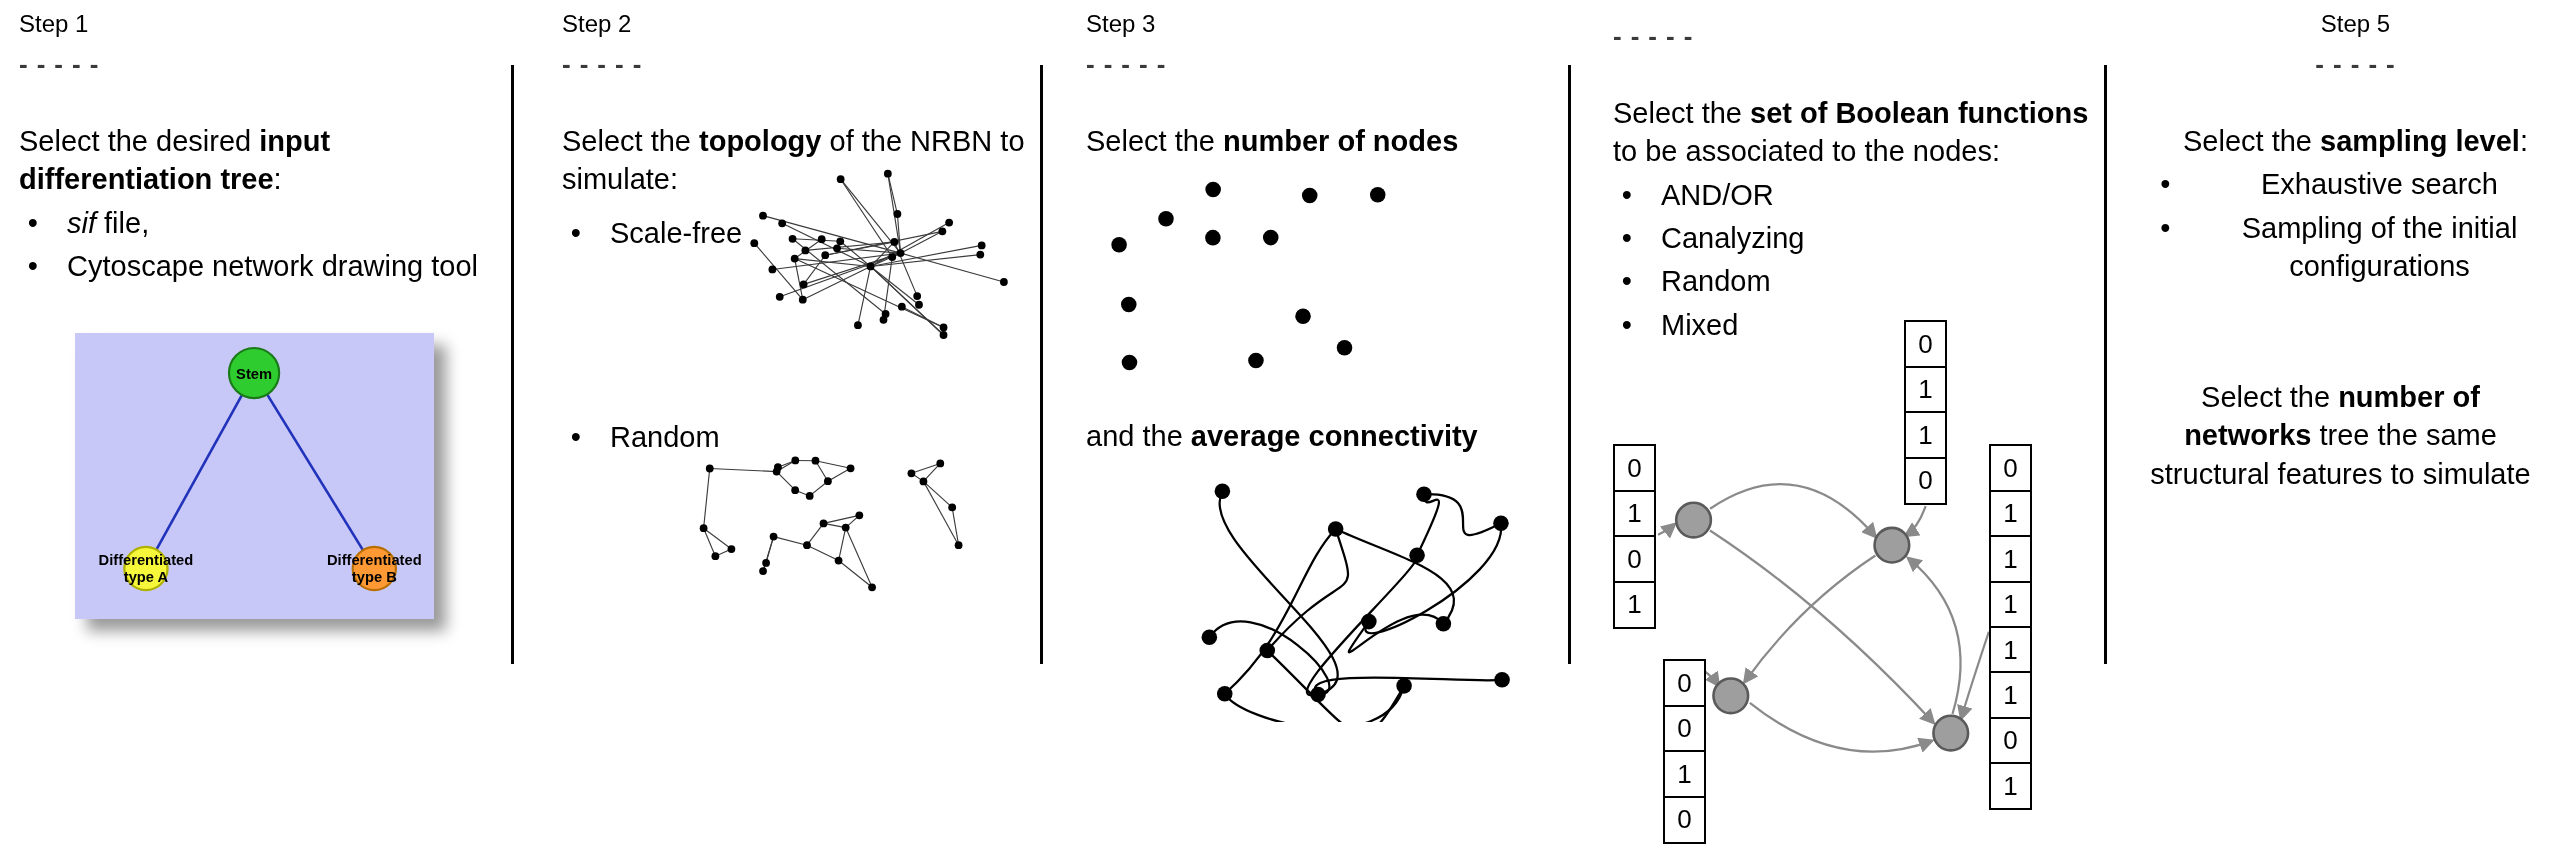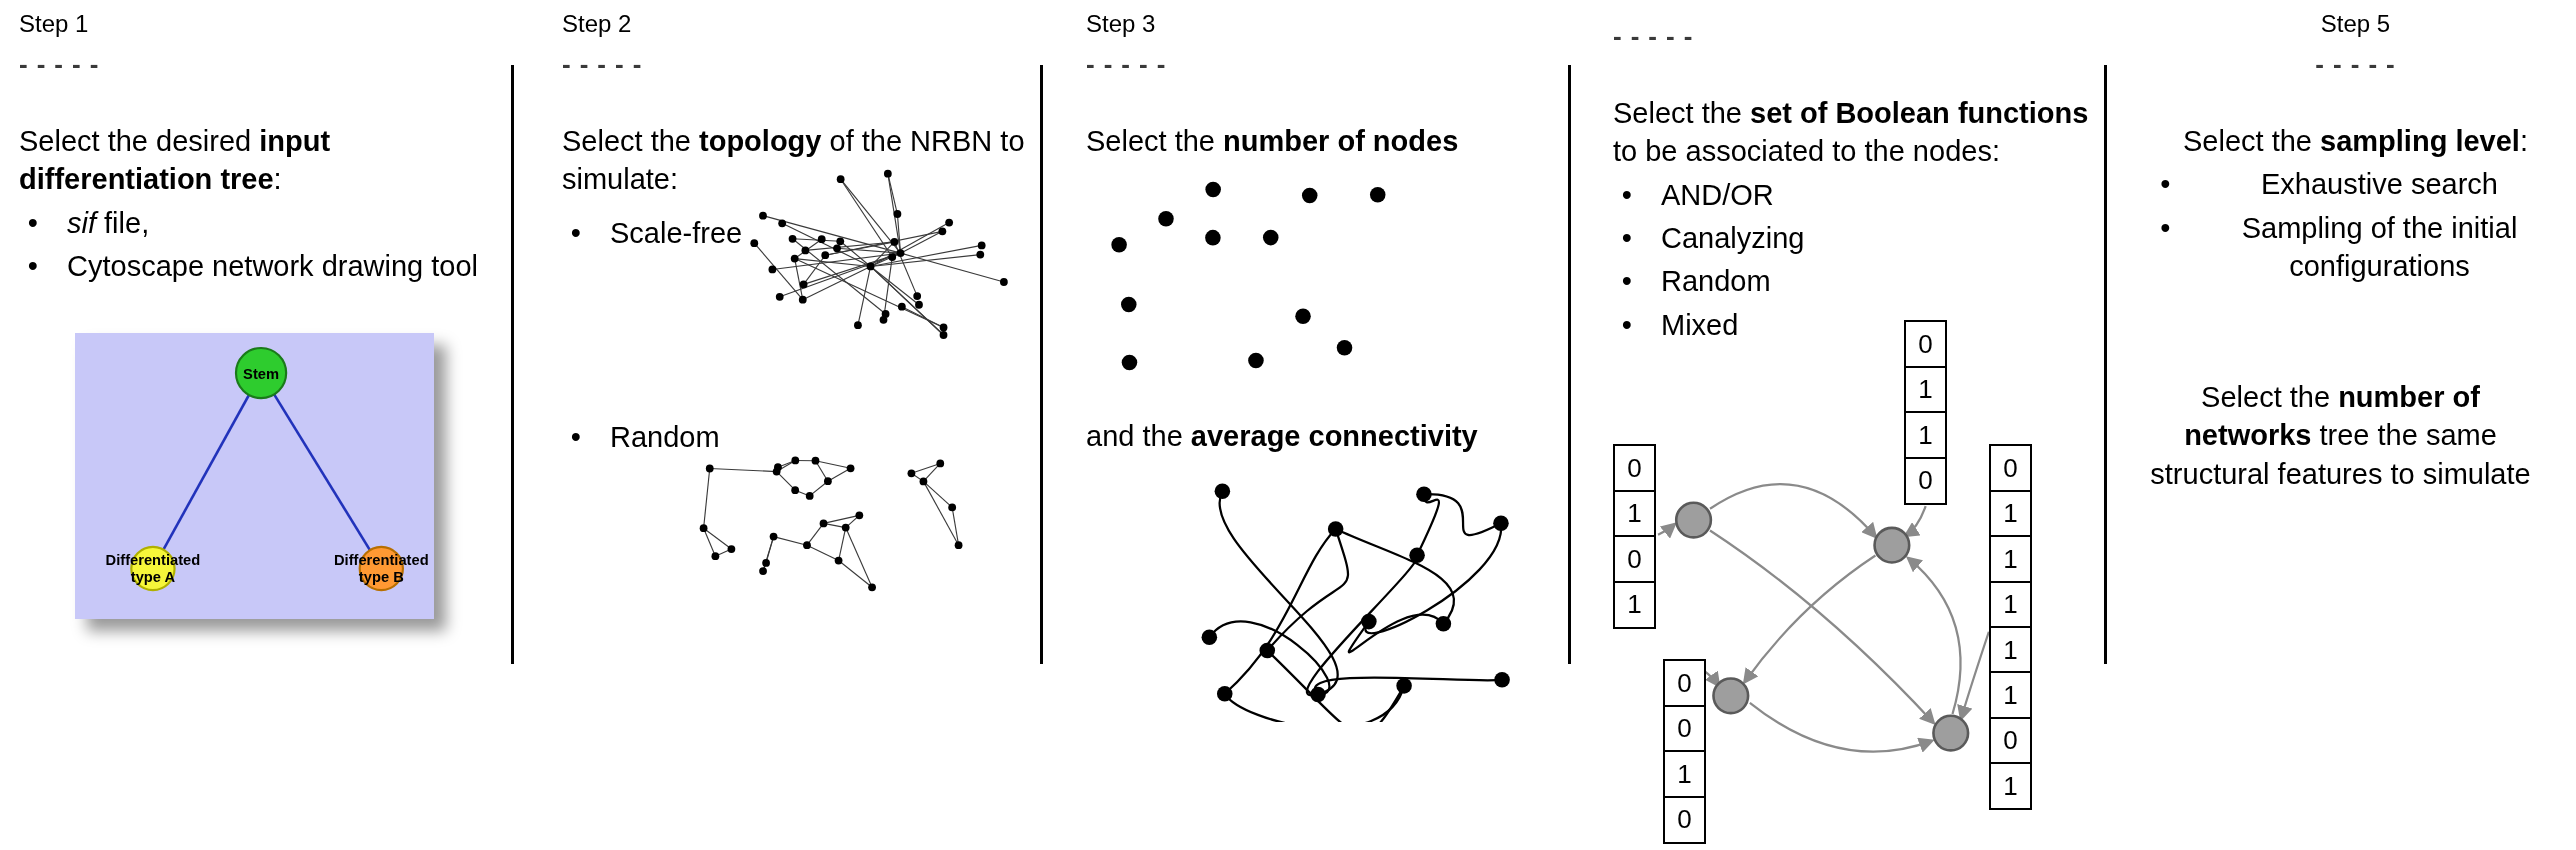--- a/index.html
+++ b/index.html
@@ -14,21 +14,21 @@
   .para { font-size:29px; line-height:1.32; margin-top:42px; }
   .para b { font-weight:bold; }
   .bullet { display:flex; font-size:29px; line-height:1.32; margin-top:5.2px; }
   .bullet-dot { width:48px; padding-left:8.7px; flex:none; }
   .bullet-text { flex:1; }
   .bullet-text i { font-style:italic; }
   .divider { position:absolute; top:65px; width:2.6px; height:599px; background:#000; }
   .abs { position:absolute; }
   .tree-box {
     width:359px; height:286px; background:#c8c8f8; margin:48px 0 0 56px;
-    box-shadow:12px 12px 14px #9a9a9a; position:relative;padding-left:7px;
+    box-shadow:12px 12px 14px #9a9a9a; position:relative;
   }
   .bool-col { position:absolute; display:flex; flex-direction:column; z-index:2; }
   .bool-cell {
     width:43px; height:48px; border:2.6px solid #000; margin-top:-2.6px; background:#fff;
     display:flex; align-items:center; justify-content:center; font-size:26px;
   }
   .bool-cell:first-child { margin-top:0; }
   svg { display:block; }
 </style>
 </head>

